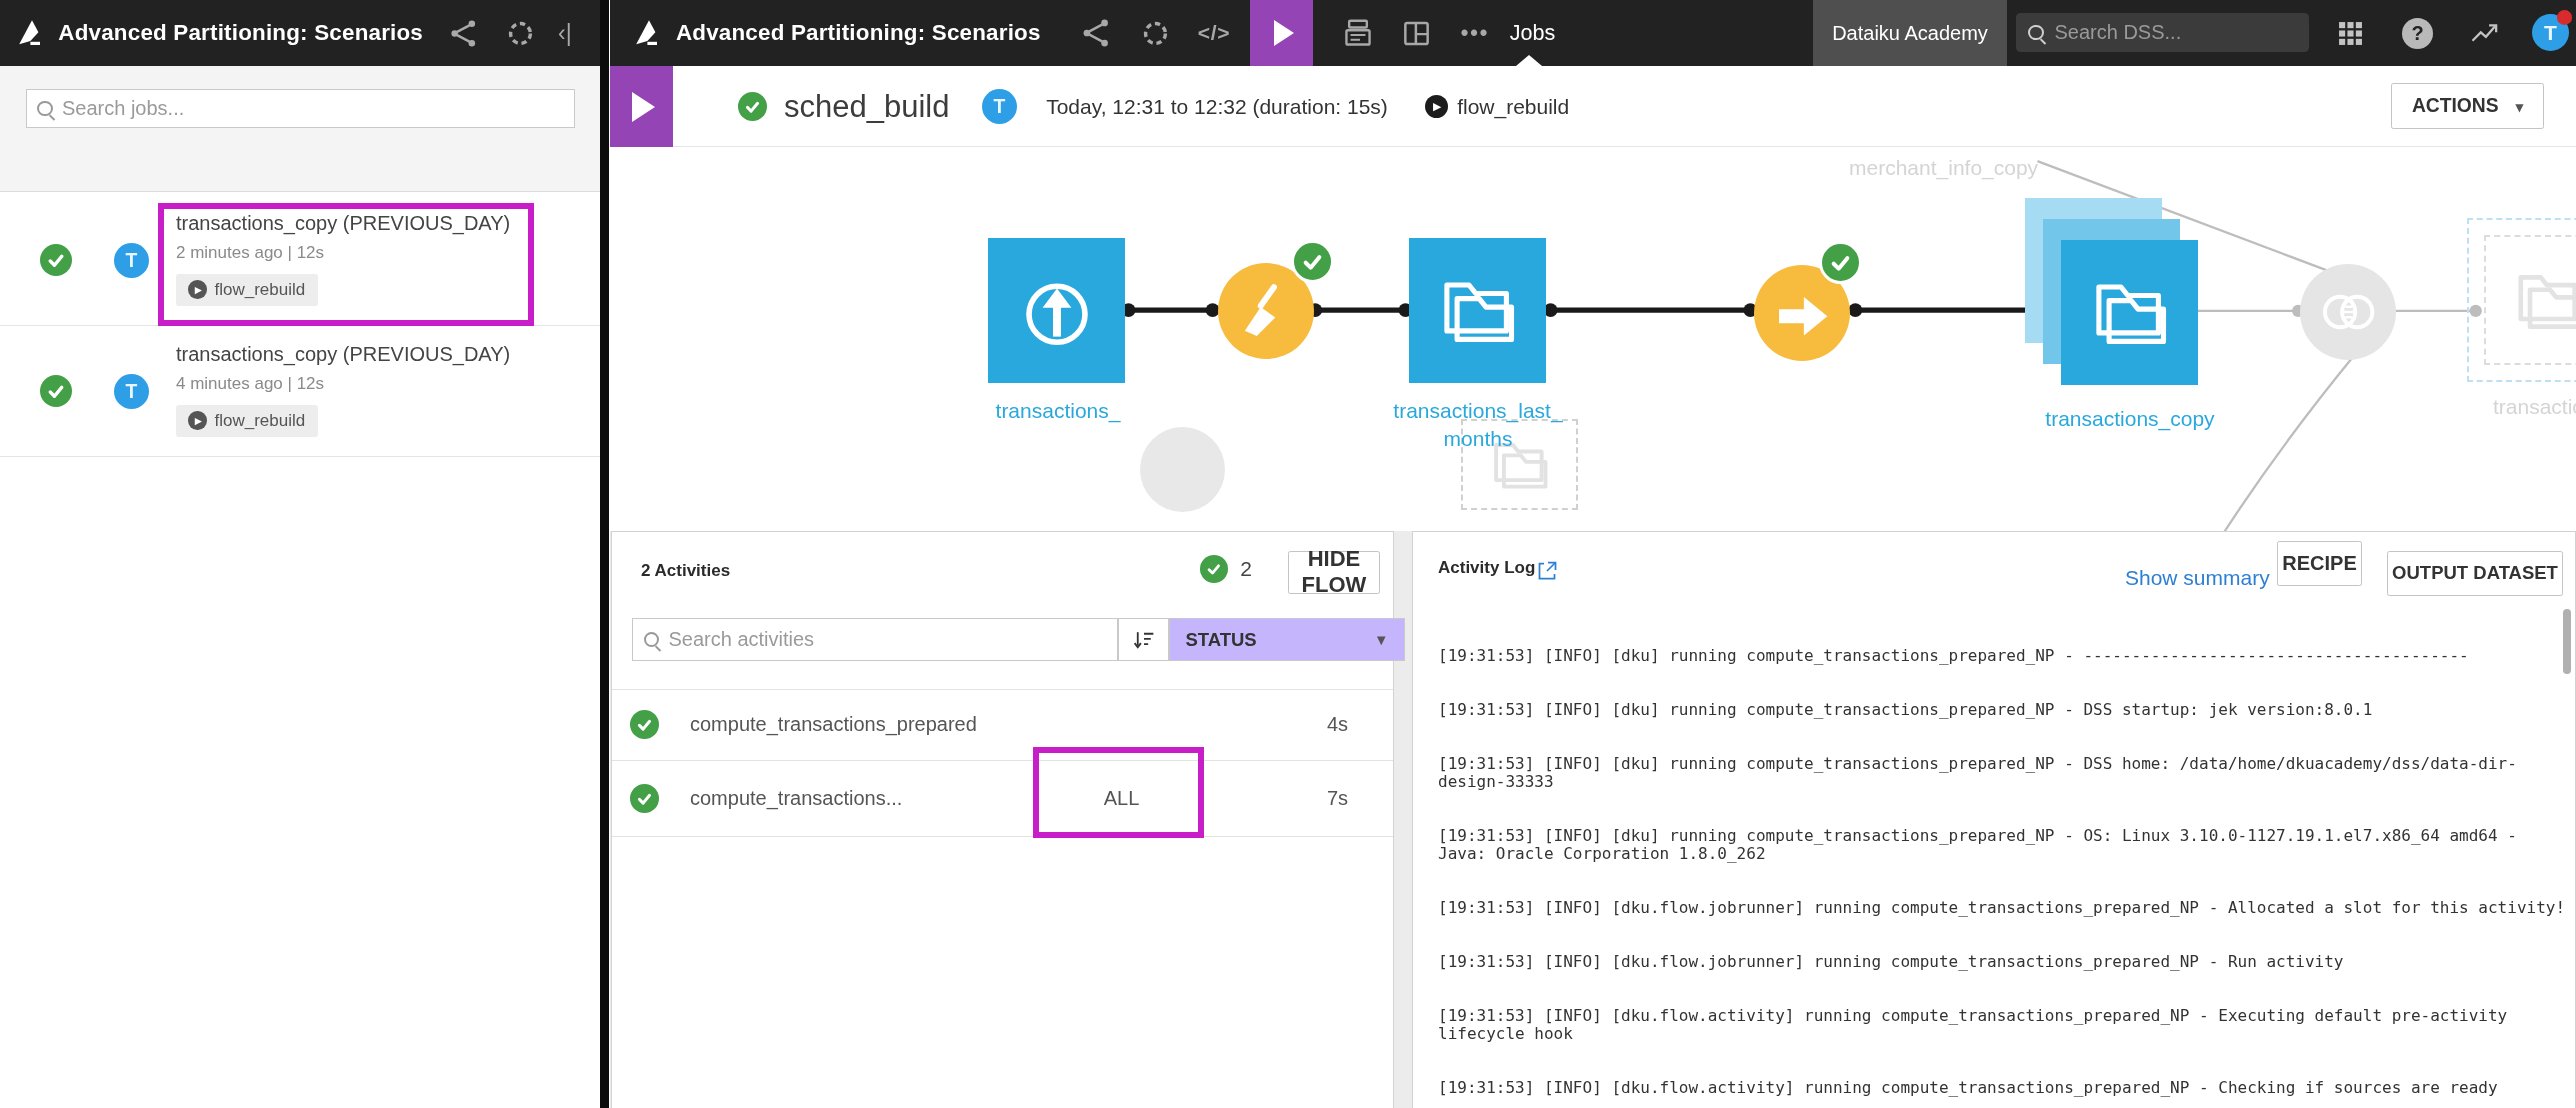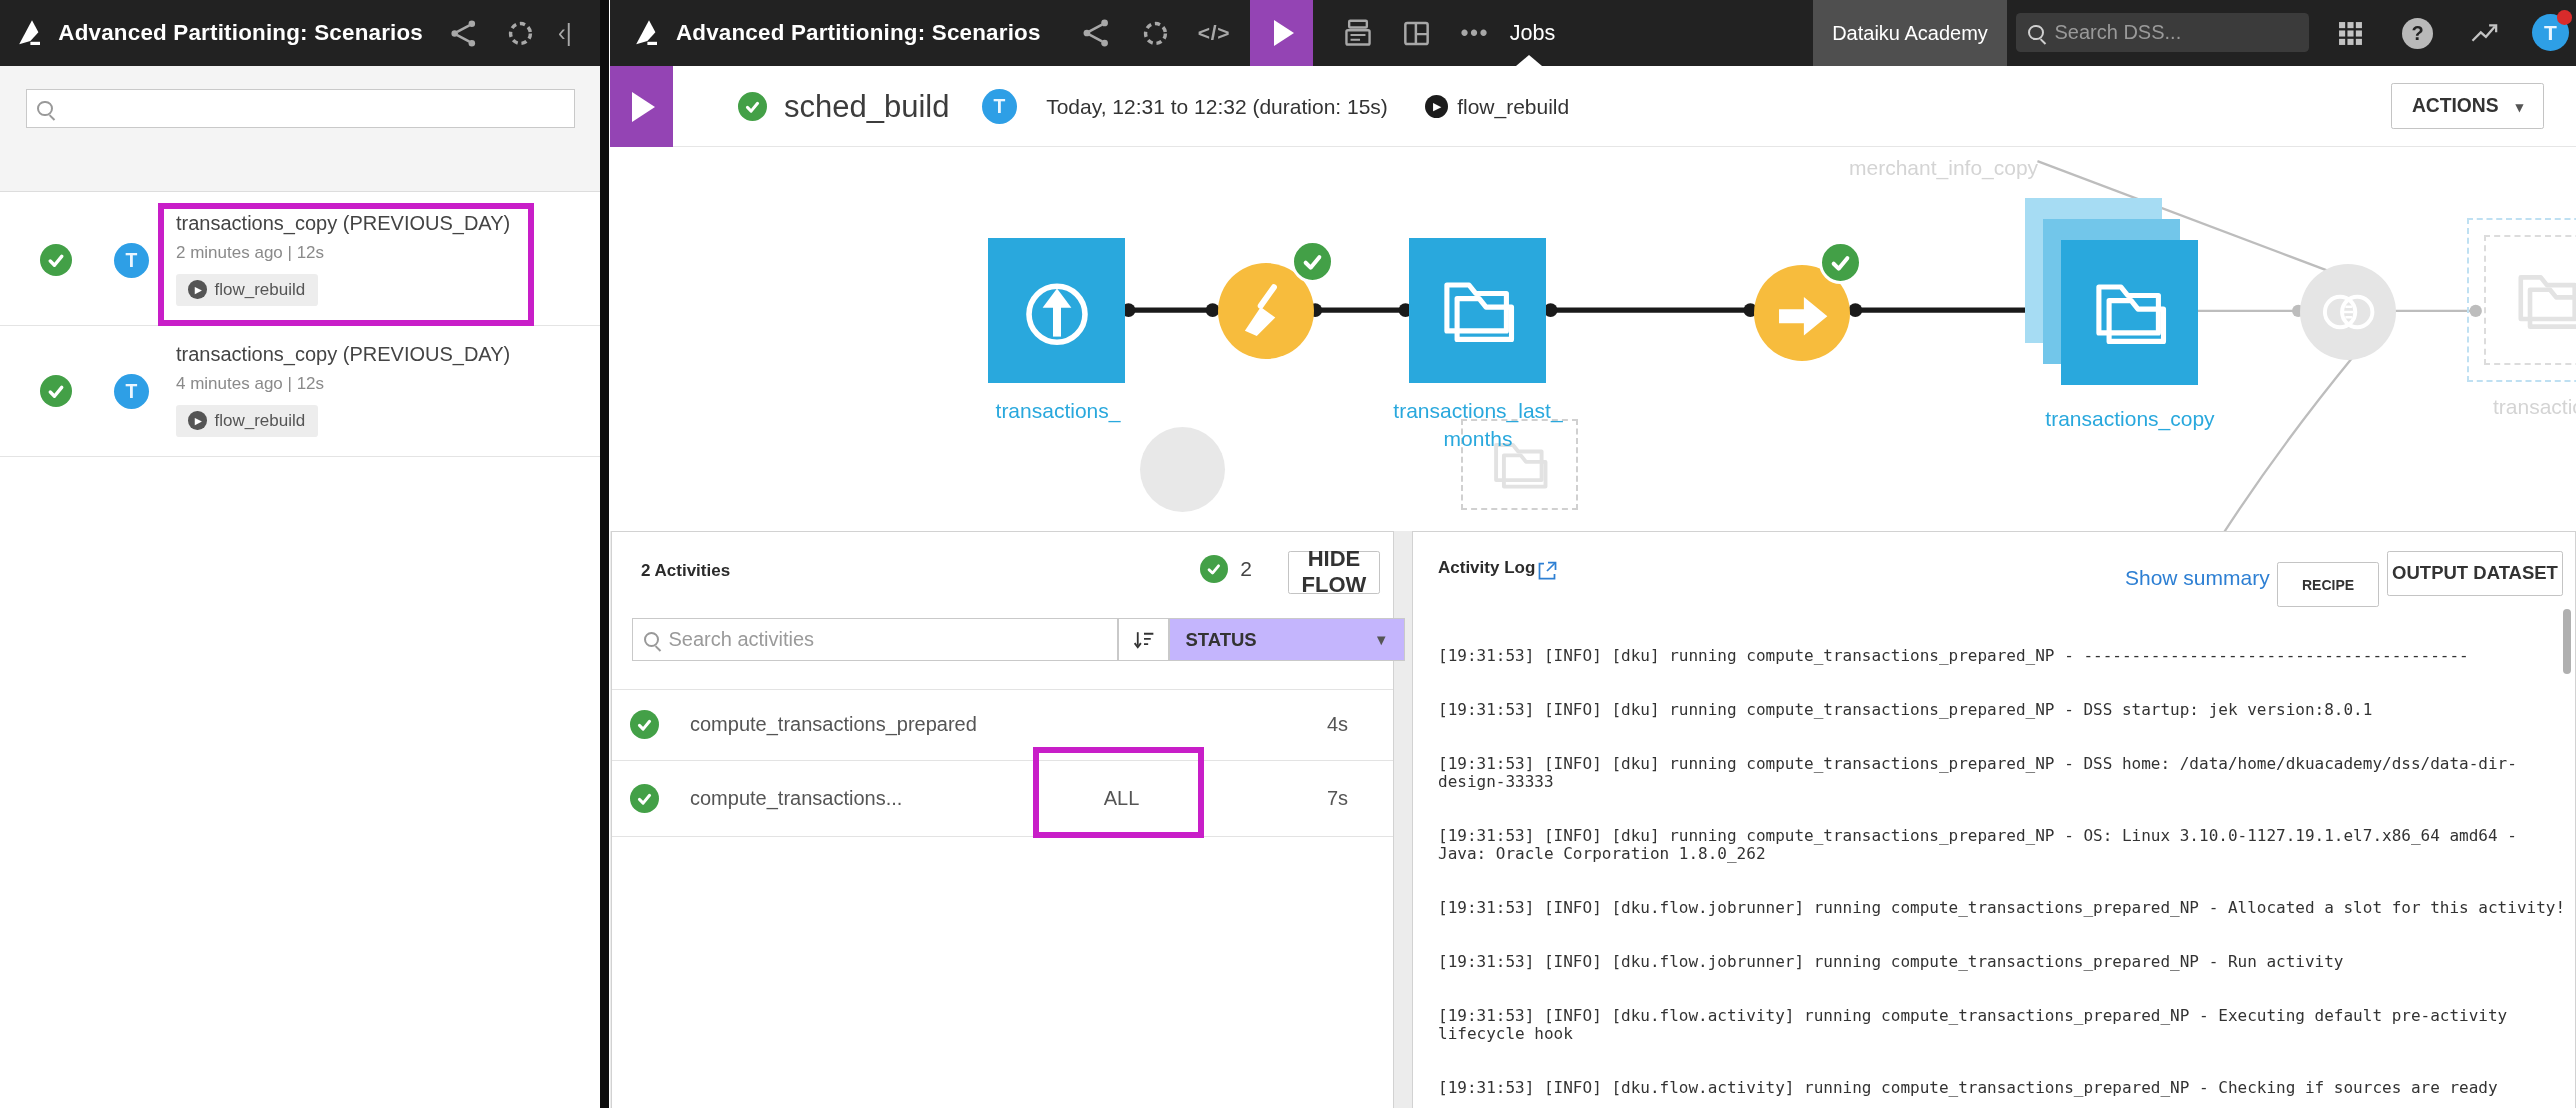--- a/index.html
+++ b/index.html
@@ -98,21 +98,21 @@
   #act-search{position:absolute;left:20px;top:86px;width:486px;height:43px}
   #act-sort{position:absolute;left:506px;top:86px;width:51px;height:43px;border-radius:0;border:0.8px solid #c9c9c9;color:#333}
   #act-status{position:absolute;left:557px;top:86px;width:236px;height:43px;border:0.8px solid #c9c9c9;display:flex;align-items:center;padding:0 15.4px;font-size:18.5px;font-weight:bold;color:#333;justify-content:space-between;background:#c4b5fd}
   .act-divider{position:absolute;left:0;width:100%;height:0.8px;background:#e3e3e3}
   .act-row{position:absolute;left:0;width:100%;display:flex;align-items:center}
   .act-name{font-size:20px;color:#555;margin-left:31px}
   .act-part{position:absolute;left:463px;width:93px;text-align:center;font-size:20px;color:#555}
   .act-dur{position:absolute;right:45px;font-size:20px;color:#555}
   #log-title-row{position:absolute;left:25px;top:26px;display:flex;}
   #show-summary{position:absolute;left:712px;top:34px;font-size:21px;color:var(--link);cursor:pointer}
-  #recipe-btn{position:absolute;left:864px;top:30px;width:102px;height:45px;font-size:14px}
+  #recipe-btn{position:absolute;left:864px;top:9px;width:85px;height:45px;font-size:20px}
   #output-btn{position:absolute;left:974px;top:18.5px;width:176px;height:45px;font-size:18.5px}
   #log-text{position:absolute;left:25px;top:79px;width:1133px;font-family:"DejaVu Sans Mono",monospace;font-size:16px;line-height:18px;color:#333;white-space:pre-wrap;overflow-wrap:break-word}
   #log-scrollthumb{position:absolute;right:3.9px;top:77px;width:8.5px;height:65px;background:#b0b0b0;border-radius:4.6px}
 </style>
 </head>
 <body>
 
 <svg width="0" height="0" style="position:absolute">
   <defs>
     <symbol id="sym-bird" viewBox="0 0 40 40">
@@ -210,20 +210,21 @@
           <svg class="ic" width="29" height="29" viewBox="0 0 38 38">
             <use href="#sym-ring"></use>
           </svg>
         </span>
       <span class="collapse-glyph">‹|</span>
     </div>
 
     <div class="lp-filterzone">
       <div class="searchbox">
         <span class="mag"></span>
+        <input placeholder="Search jobs..." style="">
       </div>
     </div>
 
     <div class="job-item" style="margin-top:3.1px">
       <span class="gcheck" style="position:absolute;left:40px;top:49px;width:32px;height:32px">
           <svg class="ic" width="26" height="26" viewBox="0 0 34 34">
             <use href="#sym-check"></use>
           </svg>
         </span>
       <span class="avatarT" style="position:absolute;left:114px;top:48px;width:35px;height:35px;font-size:19.3px">T</span>

